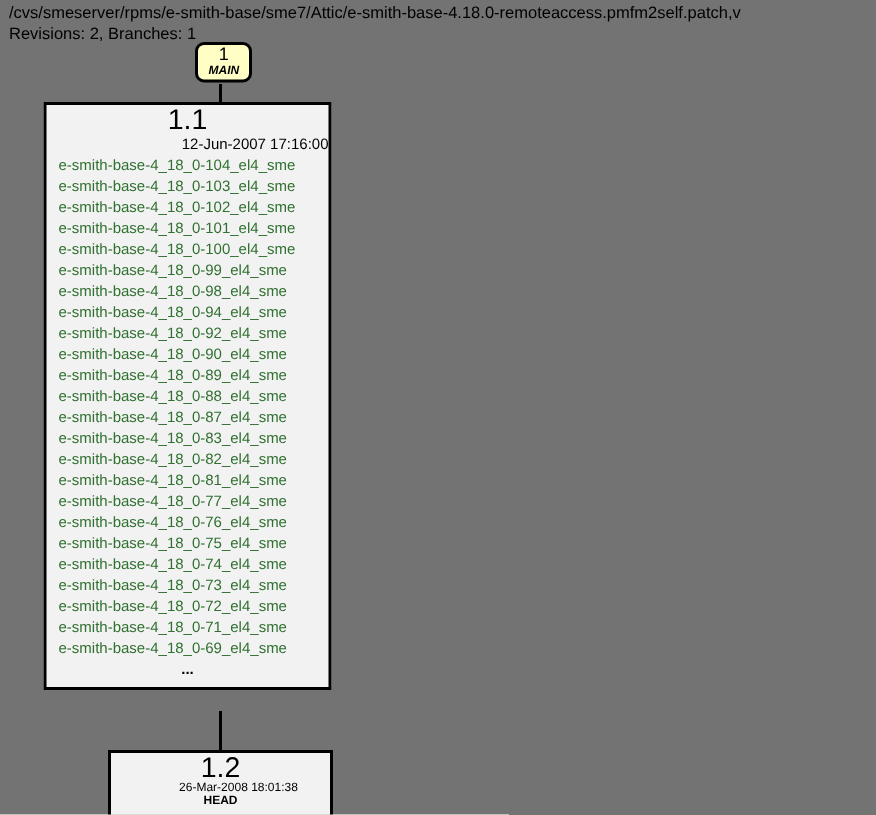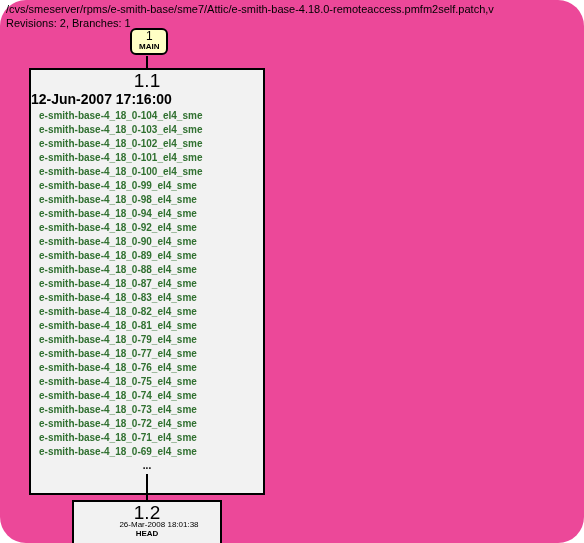--- a/index.html
+++ b/index.html
@@ -5,22 +5,21 @@
   html, body {
     margin: 0;
     padding: 0;
     background: #ffffff;
     font-family: "Helvetica", "Arial", sans-serif;
   }
   .canvas {
     width: 584px;
     height: 543px;
     position: relative;
-    background: #ec4899;
-    border-radius: 26px;
+    background: #737373;
   }
   .hdr-path {
     position: absolute;
     top: 3px;
     left: 6px;
     font-size: 11px;
     color: #000;
     white-space: nowrap;
   }
   .hdr-rev {
@@ -53,55 +52,55 @@
     color: #000;
     display: block;
     line-height: 1.1;
   }
   .branch-name {
     font-size: 8px;
     font-weight: bold;
     color: #000;
     display: block;
     line-height: 1.1;
+    font-style: italic;
   }
 
   
   .rev-big {
     position: absolute;
     left: 29px;
     top: 68px;
-    width: 236px;
+    width: 192px;
     border: 2px solid #000;
     background: #f2f2f2;
     box-sizing: border-box;
-    padding-bottom: 20px;
+    padding-bottom: 4px;
   }
   .rev-big-title {
     text-align: center;
     font-size: 19px;
     line-height: 1.1;
     margin-top: 1px;
     color: #000;
   }
   .rev-big-date {
-    text-align: left;
-    font-size: 14px;
+    text-align: right;
+    font-size: 10px;
     color: #000;
     margin-top: -1px;
     margin-bottom: 2px;
-    font-weight: bold;
   }
   .tag-list {
     padding: 0 8px 0 8px;
   }
   .tag-item {
     font-size: 10px;
     color: #307030;
-    font-weight: bold;
+    font-weight: normal;
     line-height: 14px;
     white-space: nowrap;
   }
   .tag-ellipsis {
     font-size: 10px;
     color: #000;
     font-weight: bold;
     text-align: center;
     line-height: 14px;
   }
@@ -177,21 +176,20 @@
         <div class="tag-item">e-smith-base-4_18_0-98_el4_sme</div>
         <div class="tag-item">e-smith-base-4_18_0-94_el4_sme</div>
         <div class="tag-item">e-smith-base-4_18_0-92_el4_sme</div>
         <div class="tag-item">e-smith-base-4_18_0-90_el4_sme</div>
         <div class="tag-item">e-smith-base-4_18_0-89_el4_sme</div>
         <div class="tag-item">e-smith-base-4_18_0-88_el4_sme</div>
         <div class="tag-item">e-smith-base-4_18_0-87_el4_sme</div>
         <div class="tag-item">e-smith-base-4_18_0-83_el4_sme</div>
         <div class="tag-item">e-smith-base-4_18_0-82_el4_sme</div>
         <div class="tag-item">e-smith-base-4_18_0-81_el4_sme</div>
-        <div class="tag-item">e-smith-base-4_18_0-79_el4_sme</div>
         <div class="tag-item">e-smith-base-4_18_0-77_el4_sme</div>
         <div class="tag-item">e-smith-base-4_18_0-76_el4_sme</div>
         <div class="tag-item">e-smith-base-4_18_0-75_el4_sme</div>
         <div class="tag-item">e-smith-base-4_18_0-74_el4_sme</div>
         <div class="tag-item">e-smith-base-4_18_0-73_el4_sme</div>
         <div class="tag-item">e-smith-base-4_18_0-72_el4_sme</div>
         <div class="tag-item">e-smith-base-4_18_0-71_el4_sme</div>
         <div class="tag-item">e-smith-base-4_18_0-69_el4_sme</div>
         <div class="tag-ellipsis">...</div>
       </div>

